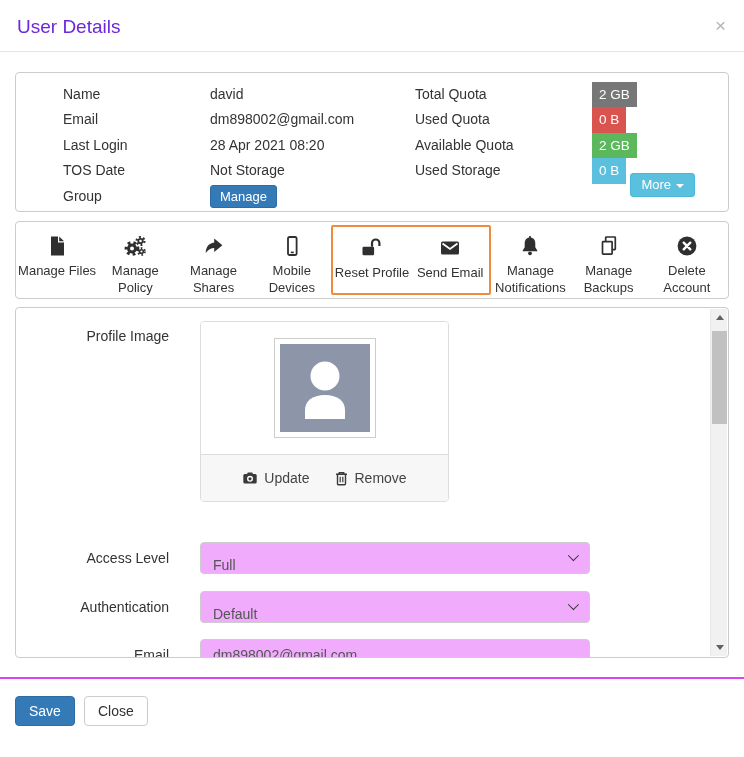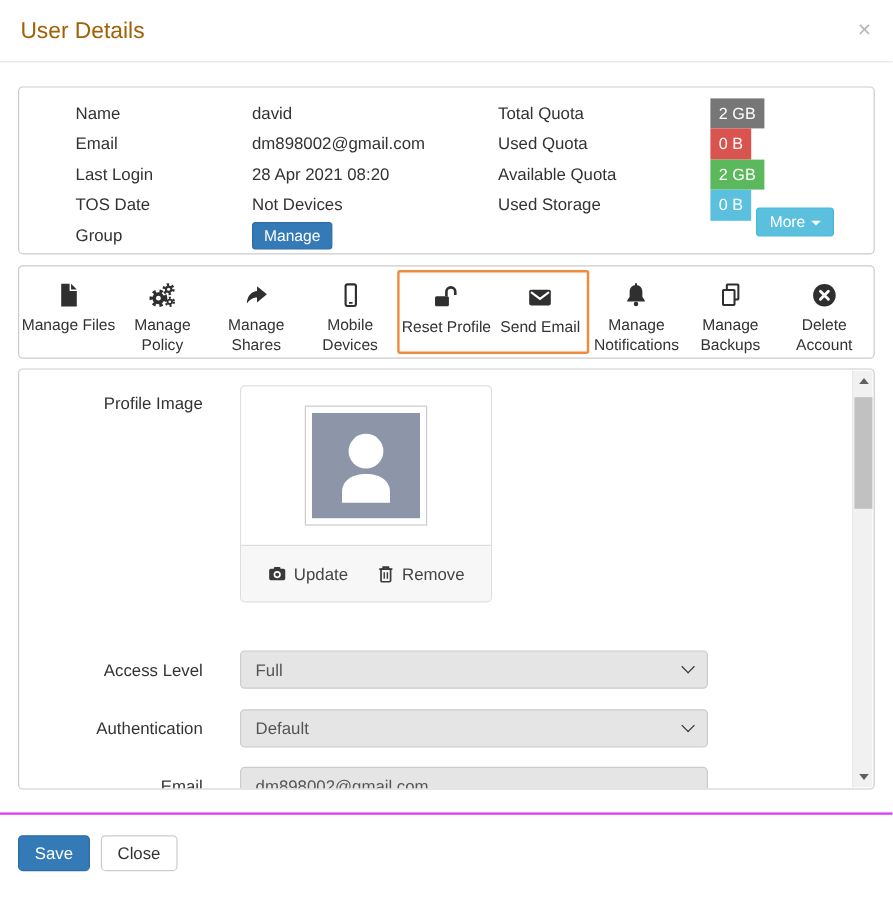--- a/index.html
+++ b/index.html
@@ -1,21 +1,21 @@
 <!DOCTYPE html>
 <html><head>
 <meta charset="utf-8">
 <style>
   * { margin:0; padding:0; box-sizing:border-box; }
   html,body { background:#fff; width:744px; height:757px; font-family:"Liberation Sans","DejaVu Sans",sans-serif; color:#333; }
   .modal { width:744px; height:757px; background:#fff; position:relative; overflow:hidden; }
 
   
   .modal-header { position:relative; padding:16px 17px 0 17px; height:52px; border-bottom:1px solid #e5e5e5; }
-  .title { font-size:19px; color:#a16207; }
+  .title { font-size:19px; color:#6d28d9; }
   .close { position:absolute; right:14px; top:12px; font-size:19px; color:#b5b5b5; cursor:pointer; line-height:1; padding:4px; }
 
   .modal-body { padding:20px 15px 0 15px; }
   .panel { border:1px solid #ccc; border-radius:4px; background:#fff; }
 
   
   .info-panel { height:140px; position:relative; padding:9px 0 0 23px; display:flex; }
   .info-col-left { width:352px; }
   .info-col-right { flex:1; }
   .info-row { display:flex; height:25.4px; line-height:25.4px; font-size:14px; }
@@ -35,32 +35,32 @@
   .highlight-box { flex:2 1 0; display:flex; border:2px solid #f08a3c; border-radius:2px; margin:3px 0; }
   .highlight-box .tool-btn { padding-top:6px; }
 
   
   .form-panel { margin-top:8px; height:351px; position:relative; overflow:hidden;padding-left:41px; }
   .form-content { position:absolute; inset:0 18px 0 0; padding:13px 0 0 20px; overflow:hidden; }
   .form-row { display:flex; }
   .form-label { width:133px; text-align:right; margin-right:31px; font-size:14px; color:#333; flex:none; }
   .profile-row .form-label { padding-top:7px; }
 
-  .profile-card { width:210px; border:1px solid #ddd; border-radius:4px; overflow:hidden; }
+  .profile-card { width:249px; border:1px solid #ddd; border-radius:4px; overflow:hidden; }
   .avatar-area { height:132px; display:flex; align-items:center; justify-content:center; background:#fff; }
   .avatar-frame { border:1px solid #ccc; padding:5px; background:#fff; }
   .avatar-img { width:90px; height:88px; display:block; }
   .card-footer { border-top:1px solid #ddd; background:#f7f7f7; height:47px; display:flex; align-items:center; justify-content:center; gap:24px; }
   .card-btn { background:none; border:none; cursor:pointer; display:flex; align-items:center; gap:6px; font-size:14px; color:#444; font-family:inherit; }
 
   .field-row { align-items:center; }
   .row-access { margin-top:40px; }
   .row-auth { margin-top:17px; }
   .row-email { margin-top:16px; }
-  .control { width:390px; height:32px; border:1px solid #ccc; border-radius:4px; background:#e5e5e5; position:relative; display:flex; align-items:center; padding:0 30px 0 12px; font-size:14px; color:#555; cursor:pointer; }
+  .control { width:390px; height:32px; border:1px solid #ccc; border-radius:4px; background:#f0abfc; position:relative; display:flex; align-items:flex-end; padding:0 30px 0 12px; font-size:14px; color:#555; cursor:pointer; }
   .select-chevron { position:absolute; right:13px; top:10px; width:8px; height:8px; border-right:1.8px solid #333; border-bottom:1.8px solid #333; transform:rotate(45deg) translateY(-2px); }
   input.control { cursor:text; font-family:inherit; outline:none; }
 
   
   .scrollbar { position:absolute; top:1px; right:1px; bottom:1px; width:17px; background:#f1f1f1; border-left:1px solid #e8e8e8; }
   .sb-arrow { position:absolute; left:0; width:17px; height:17px; display:flex; align-items:center; justify-content:center; cursor:pointer; }
   .sb-up { top:0; } .sb-down { bottom:0; }
   .tri-up { width:0; height:0; border-left:4px solid transparent; border-right:4px solid transparent; border-bottom:5px solid #606060; }
   .tri-down { width:0; height:0; border-left:4px solid transparent; border-right:4px solid transparent; border-top:5px solid #606060; }
   .sb-thumb { position:absolute; left:1px; top:22px; width:15px; height:93px; background:#c1c1c1; cursor:pointer; }
@@ -94,21 +94,21 @@
         <div class="info-row">
           <div class="info-label">Email</div>
           <div class="info-value">dm898002@gmail.com</div>
         </div>
         <div class="info-row">
           <div class="info-label">Last Login</div>
           <div class="info-value">28 Apr 2021 08:20</div>
         </div>
         <div class="info-row">
           <div class="info-label">TOS Date</div>
-          <div class="info-value">Not Devices</div>
+          <div class="info-value">Not Storage</div>
         </div>
         <div class="info-row">
           <div class="info-label">Group</div>
           <div><button class="btn-xs-primary">Manage</button></div>
         </div>
       </div>
       <div class="info-col-right">
         <div class="info-row">
           <div class="info-label">Total Quota</div>
           <span class="badge" style="background-color: rgb(119, 119, 119);">2 GB</span>

